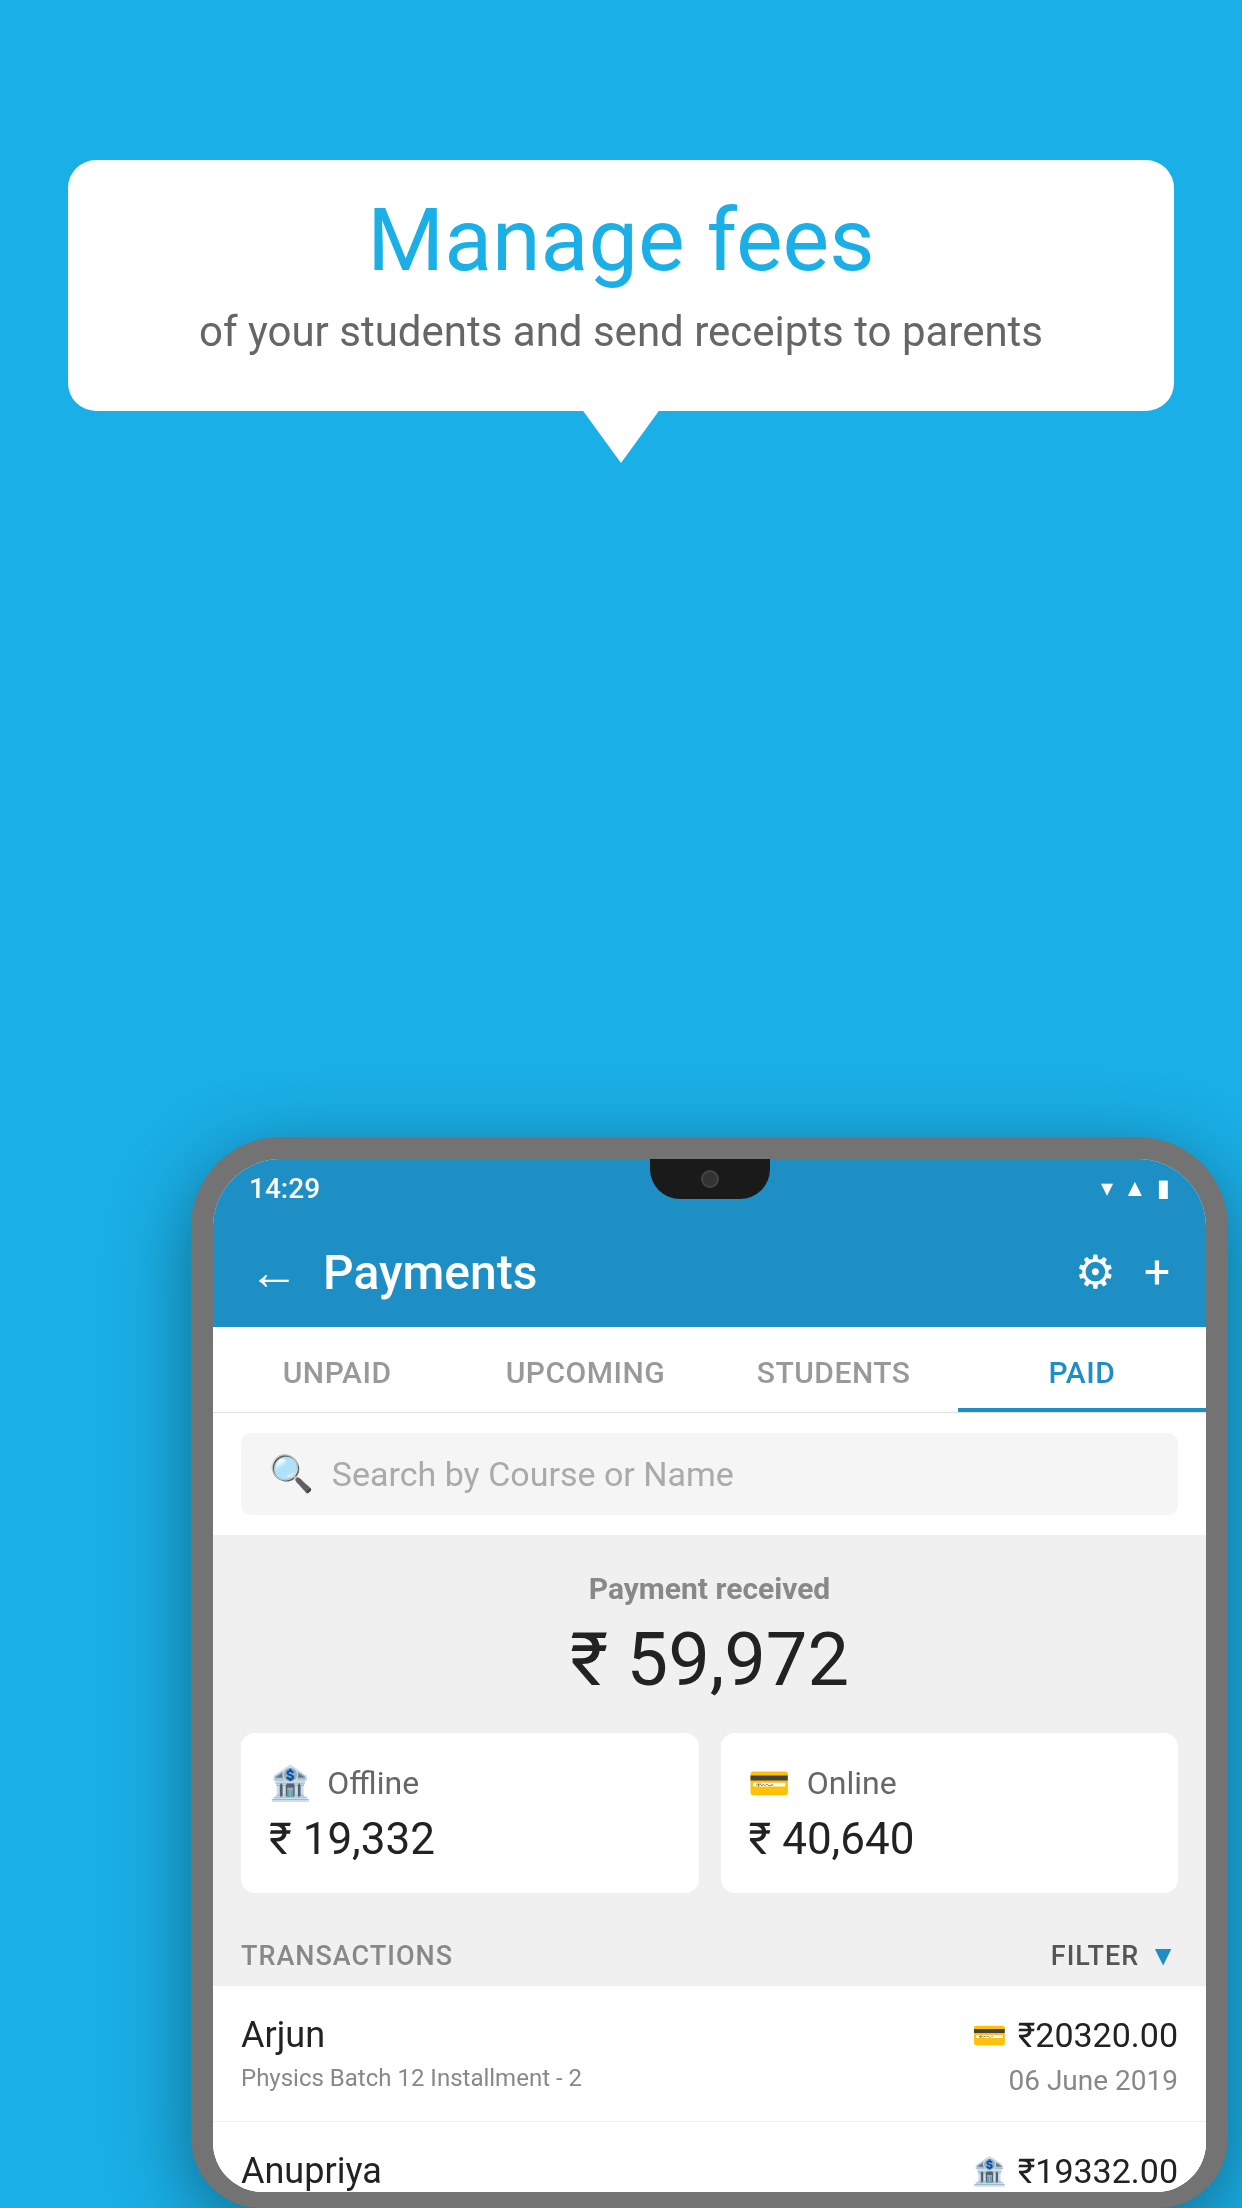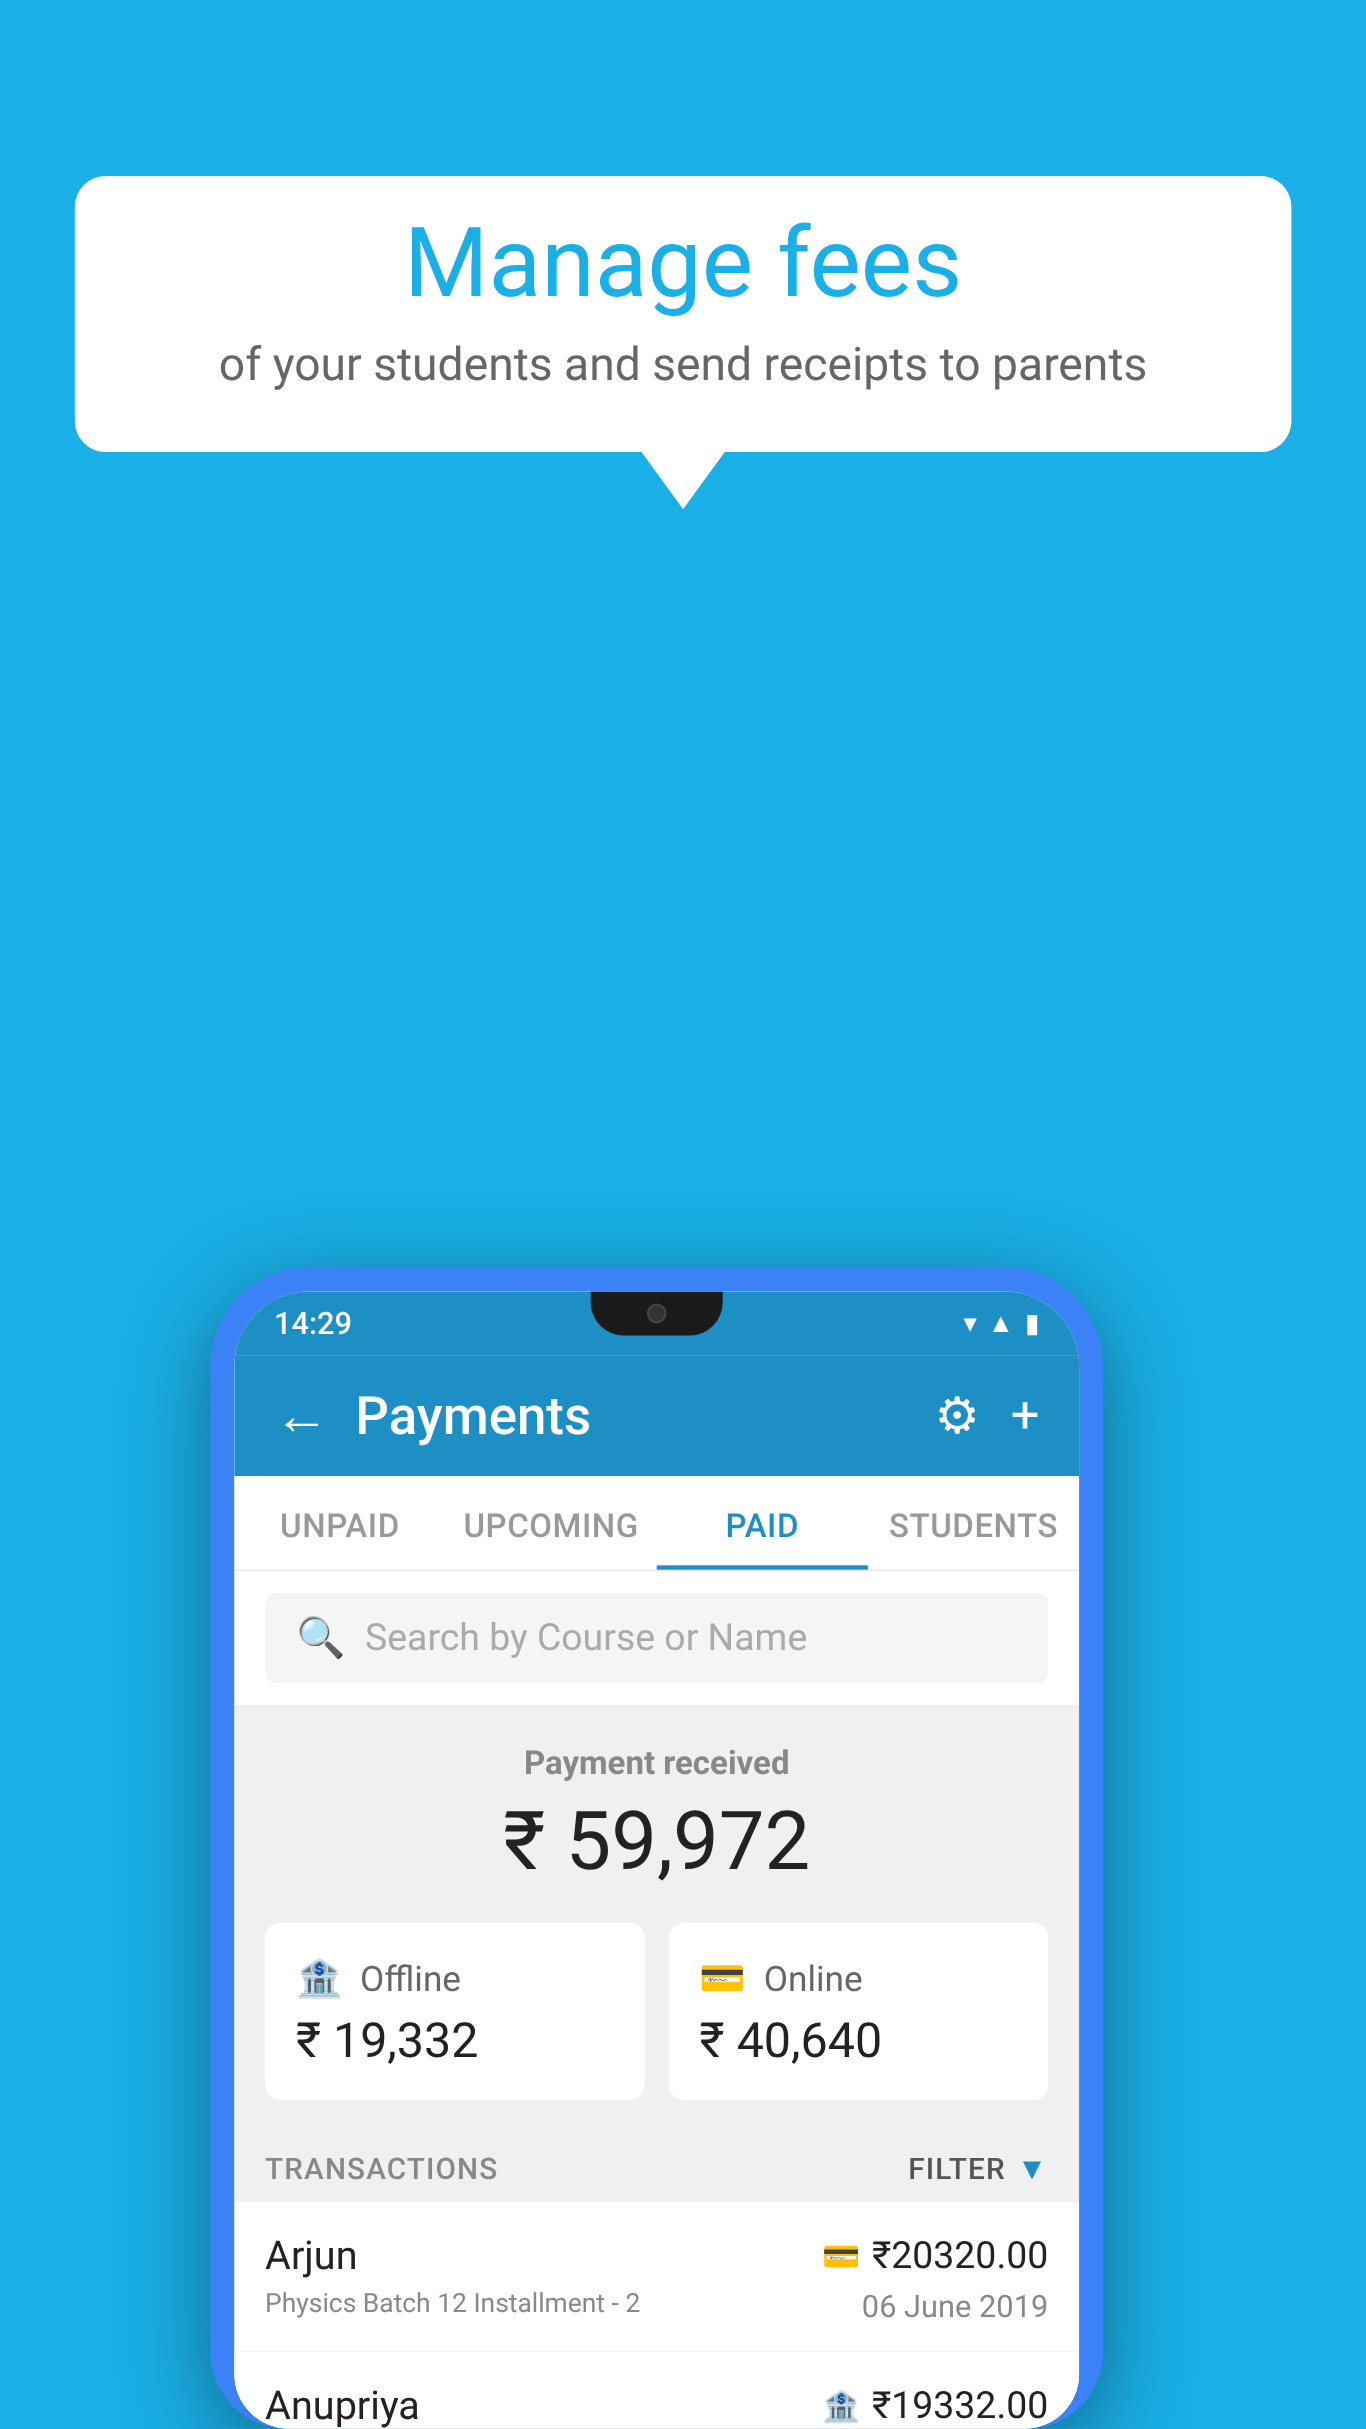--- a/index.html
+++ b/index.html
@@ -51,24 +51,24 @@
     
     .phone-wrap {
       position: absolute;
       bottom: 0;
       left: 50%;
       transform: translateX(-50%);
       width: 860px;
     }
 
     .phone-outer {
-      background: #3b82f6;
+      background: #737373;
       border-radius: 90px 90px 70px 70px;
-      padding: 22px 22px 0;
-      width: 812px;
+      padding: 22px 22px 16px;
+      width: 1037px;
       box-shadow: 0 20px 80px rgba(0,0,0,0.4);
     }
 
     .phone-inner {
       background: #f0f0f0;
       border-radius: 68px 68px 50px 50px;
       overflow: hidden;
       position: relative;
     }
 
@@ -364,22 +364,22 @@
         <span class="app-bar-title">Payments</span>
         <div class="app-bar-actions">
           <span>⚙</span>
           <span>+</span>
         </div>
       </div>
 
       <div class="tabs">
         <div class="tab">UNPAID</div>
         <div class="tab">UPCOMING</div>
+        <div class="tab">STUDENTS</div>
         <div class="tab active">PAID</div>
-        <div class="tab">STUDENTS</div>
       </div>
 
       <div class="search-wrap">
         <div class="search-box">
           <span class="search-icon-el">🔍</span>
           <span class="search-placeholder">Search by Course or Name</span>
         </div>
       </div>
 
       <div class="payment-summary">

